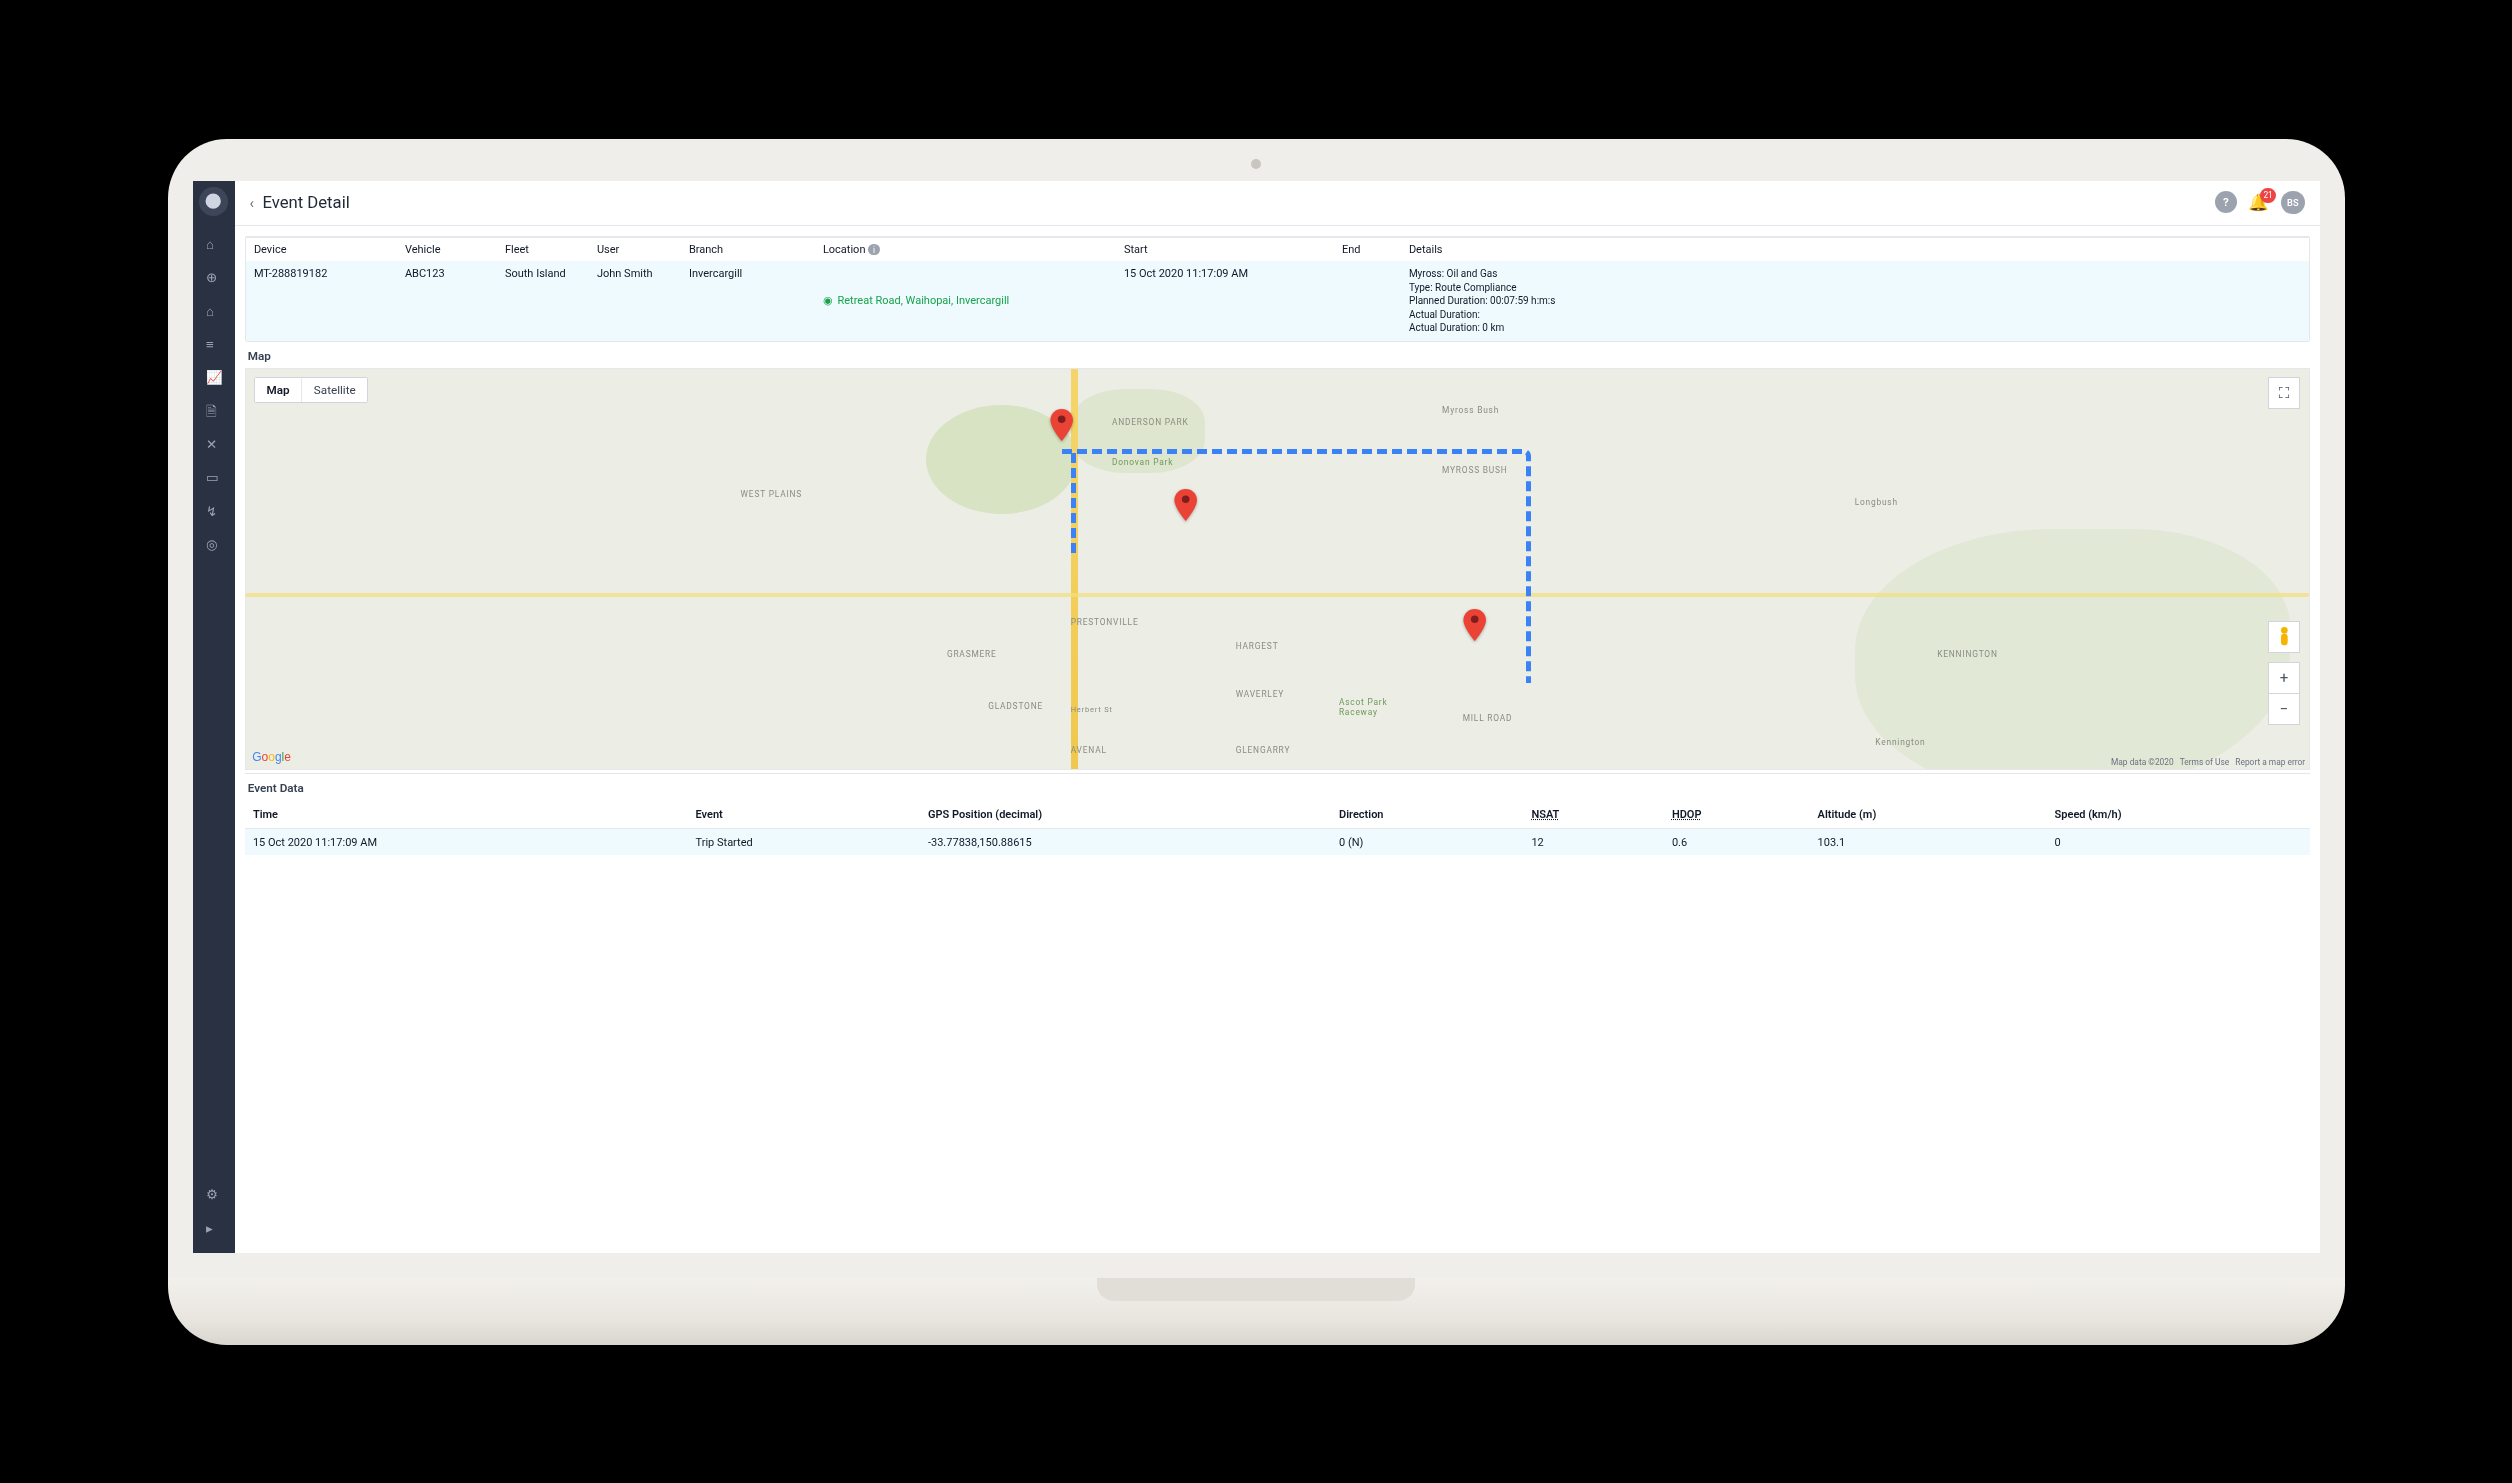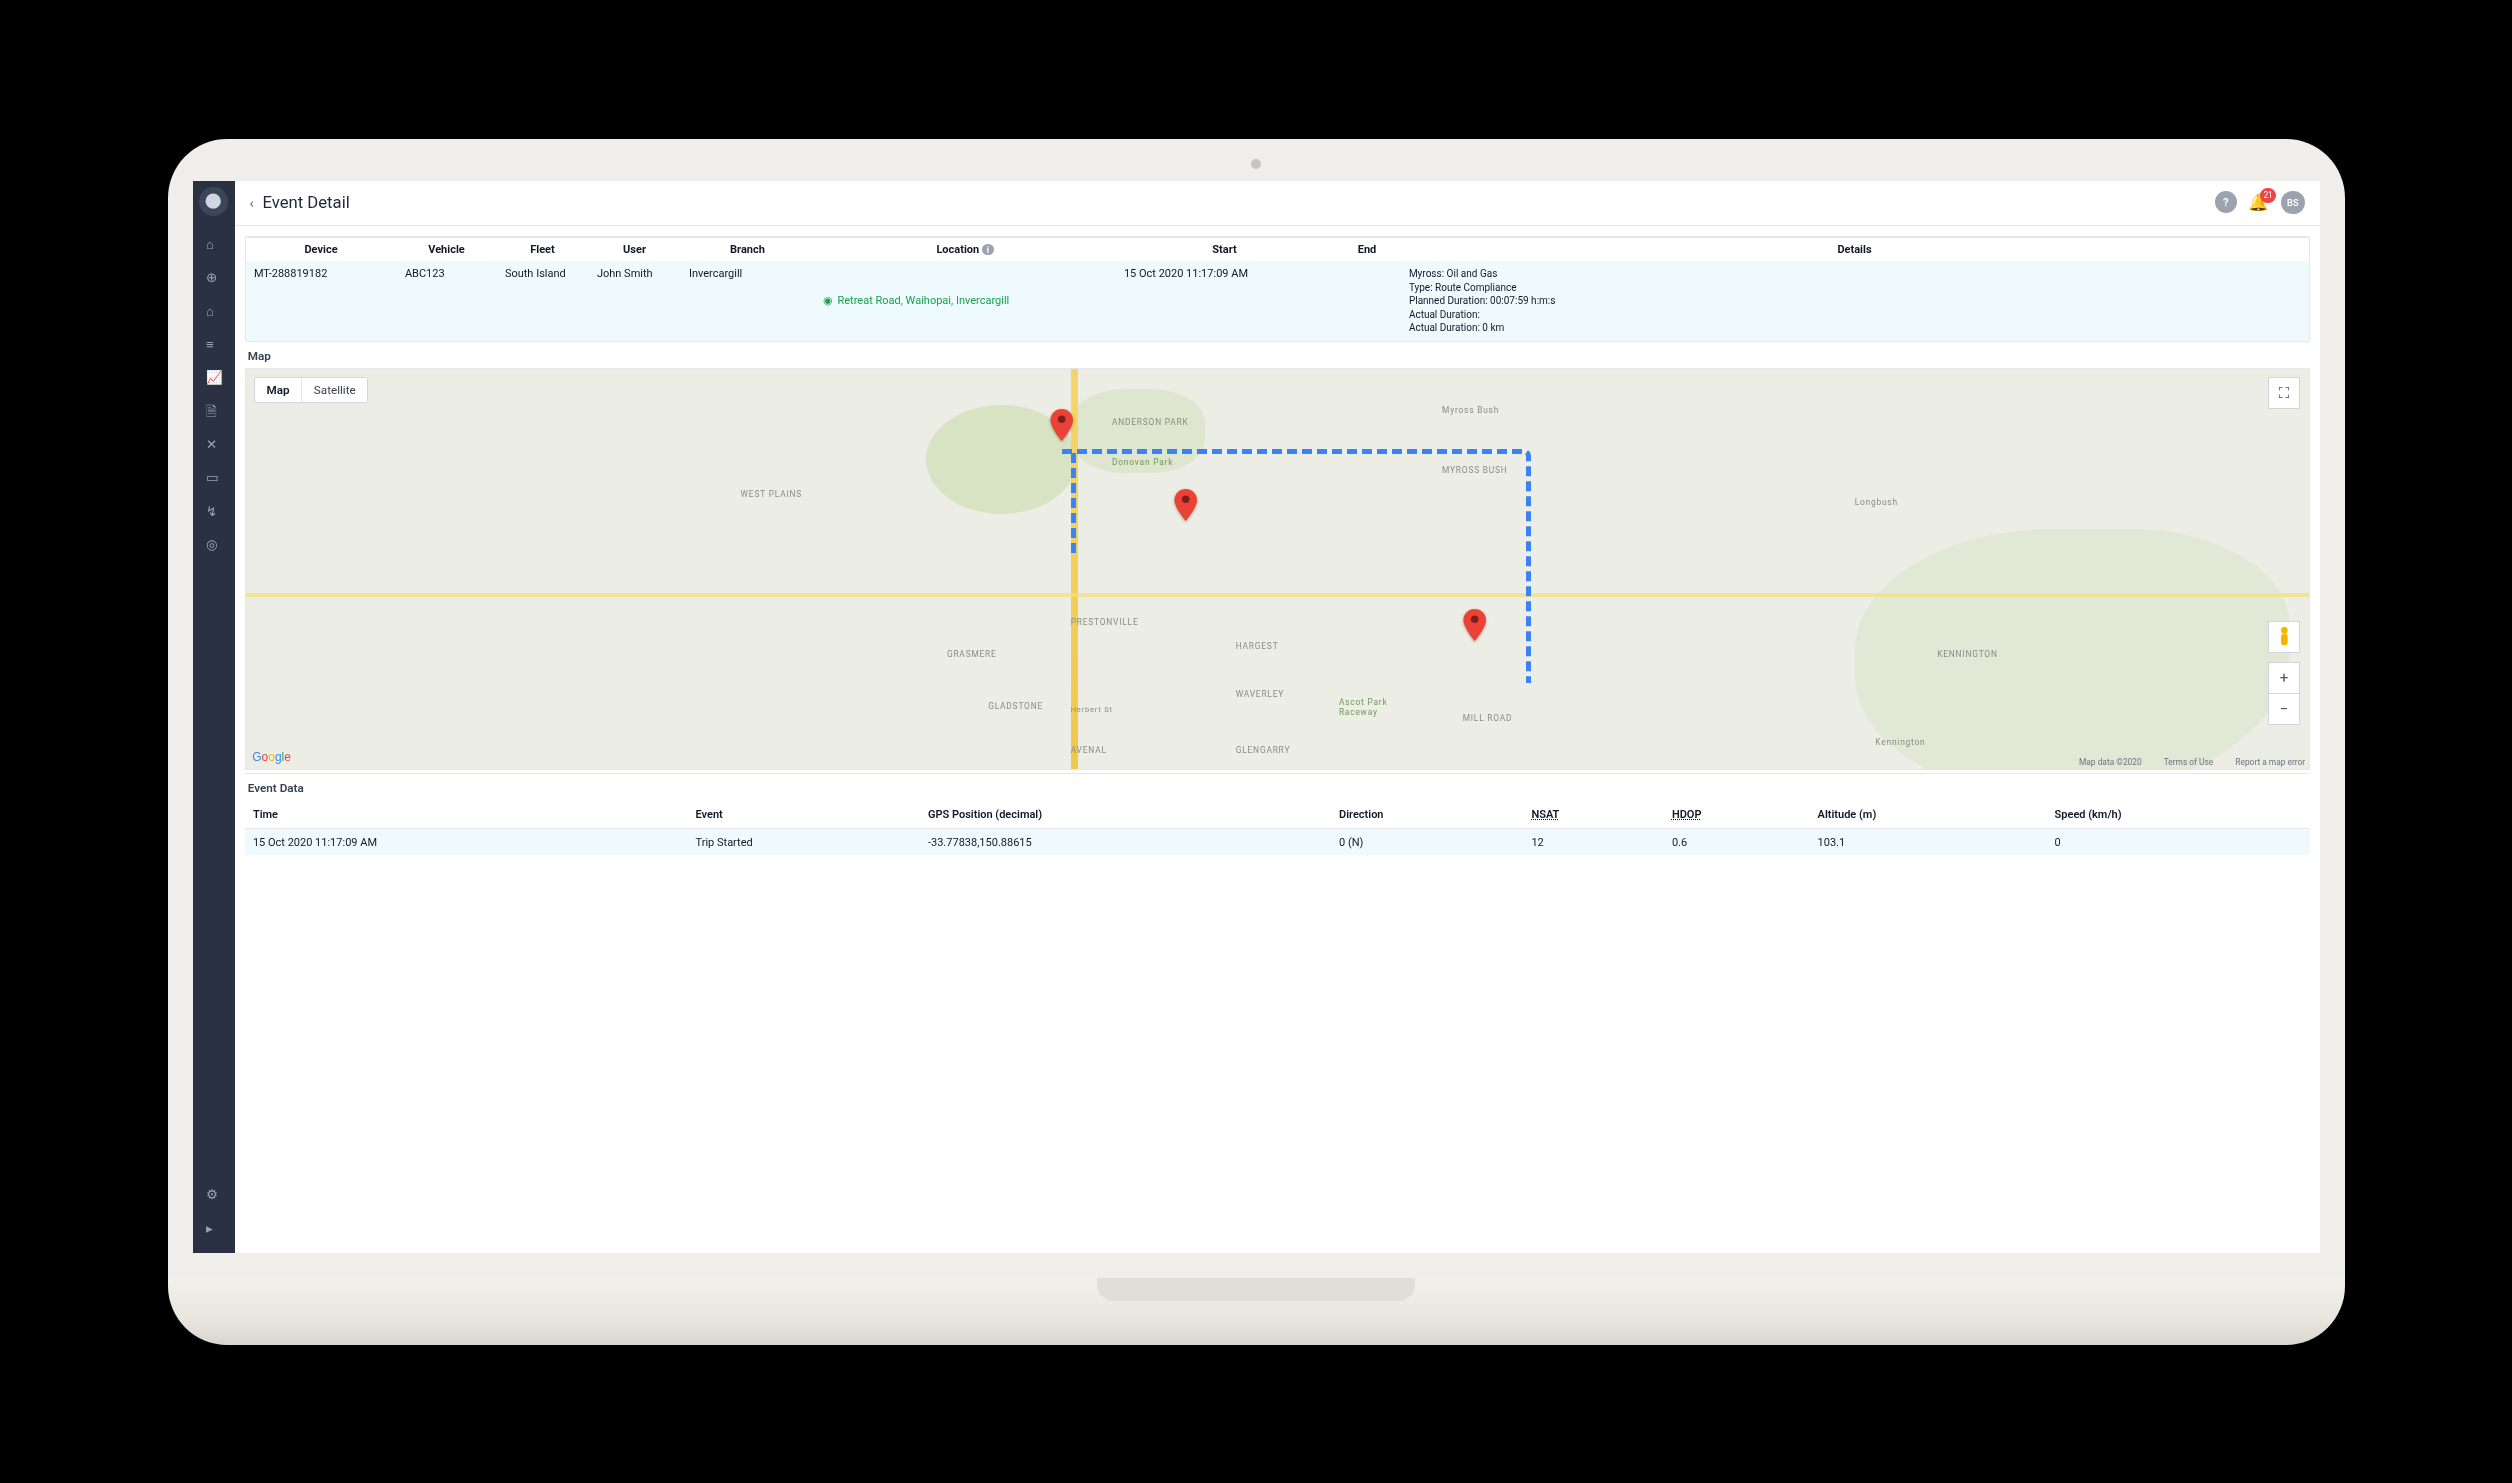--- a/index.html
+++ b/index.html
@@ -127,21 +127,21 @@
     font-size:10px; padding:4.2px 11.7px; letter-spacing:0.4px;
     cursor:pointer;
   }
 
   .detail-grid {
     display:grid;
     grid-template-columns: 151px 100px 92px 92px 134px 301px 218px 67px 1fr;
     gap: 0;
     font-size:11px;
   }
-  .detail-head { padding:5px 8.4px; font-weight:700; color:#111827; border-top:0.8px solid #e5e7eb;text-align:center; }
+  .detail-head { padding:5px 8.4px; font-weight:400; color:#111827; border-top:0.8px solid #e5e7eb; }
   .detail-cell { padding:6.7px 8.4px; background:#effaff; color:#111827; }
   .detail-cell.loc { color:#16a34a; display:flex; align-items:center; gap:5px;}
   .loc-chev { color:#16a34a; font-size:11px; }
   .detail-cell.details { line-height:1.35; font-size:10px; }
 
   .section-title {
     font-weight:600; font-size:11.7px; color:#374151;
     padding:6.7px 3.3px 5px;
   }
 
@@ -199,21 +199,21 @@
   .map-pegman { position:absolute; bottom:116px; right:8.4px; width:32px; height:32px; background:#fff; border:0.8px solid #d1d5db; display:flex;align-items:center;justify-content:center; cursor:grab;}
   .pegman-svg { width:16.7px; height:22px; }
 
   .map-credit {
     position:absolute; left:6.7px; bottom:5px;
     font-family: Arial, sans-serif; font-weight:400; font-size:12px;
   }
   .map-credit .g1{color:#4285F4}.map-credit .g2{color:#EA4335}.map-credit .g3{color:#FBBC05}.map-credit .g4{color:#4285F4}.map-credit .g5{color:#34A853}.map-credit .g6{color:#EA4335}
   .map-attrib {
     position:absolute; right:3.3px; bottom:1.7px; font-size:8.4px; color:#6b7280;
-    display:flex; gap:22px;justify-content:space-between;
+    display:flex; gap:6px;justify-content:space-between;
   }
   .map-attrib span { white-space:nowrap; }
   .map-label { position:absolute; font-size:8.4px; color:#8a8d82; letter-spacing:0.8px; text-transform:uppercase; pointer-events:none; }
 
   .event-head { font-weight:600; font-size:11.7px; padding:6.7px 3.3px; color:#374151; border-top:0.8px solid #e5e7eb; margin-top:3.3px; }
 
   table.event-table { width:100%; border-collapse:collapse; font-size:11px; }
   table.event-table th { text-align:left; padding:6.7px 8.4px; font-weight:600; color:#111827; }
   table.event-table td { padding:6.7px 8.4px; color:#111827; }
   table.event-table thead tr { border-bottom:0.8px solid #e5e7eb; }

